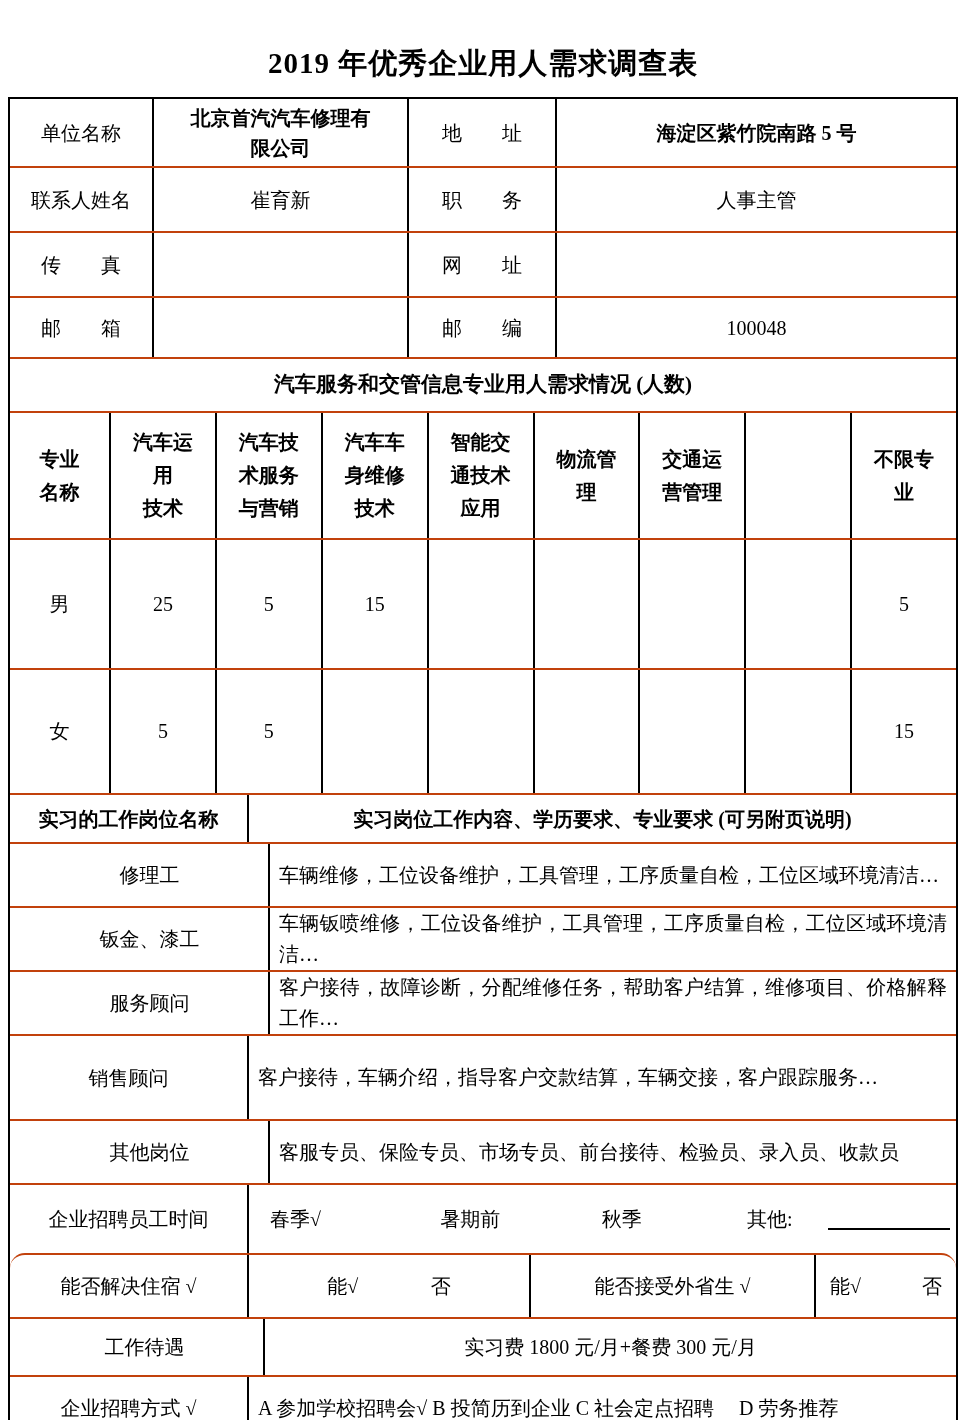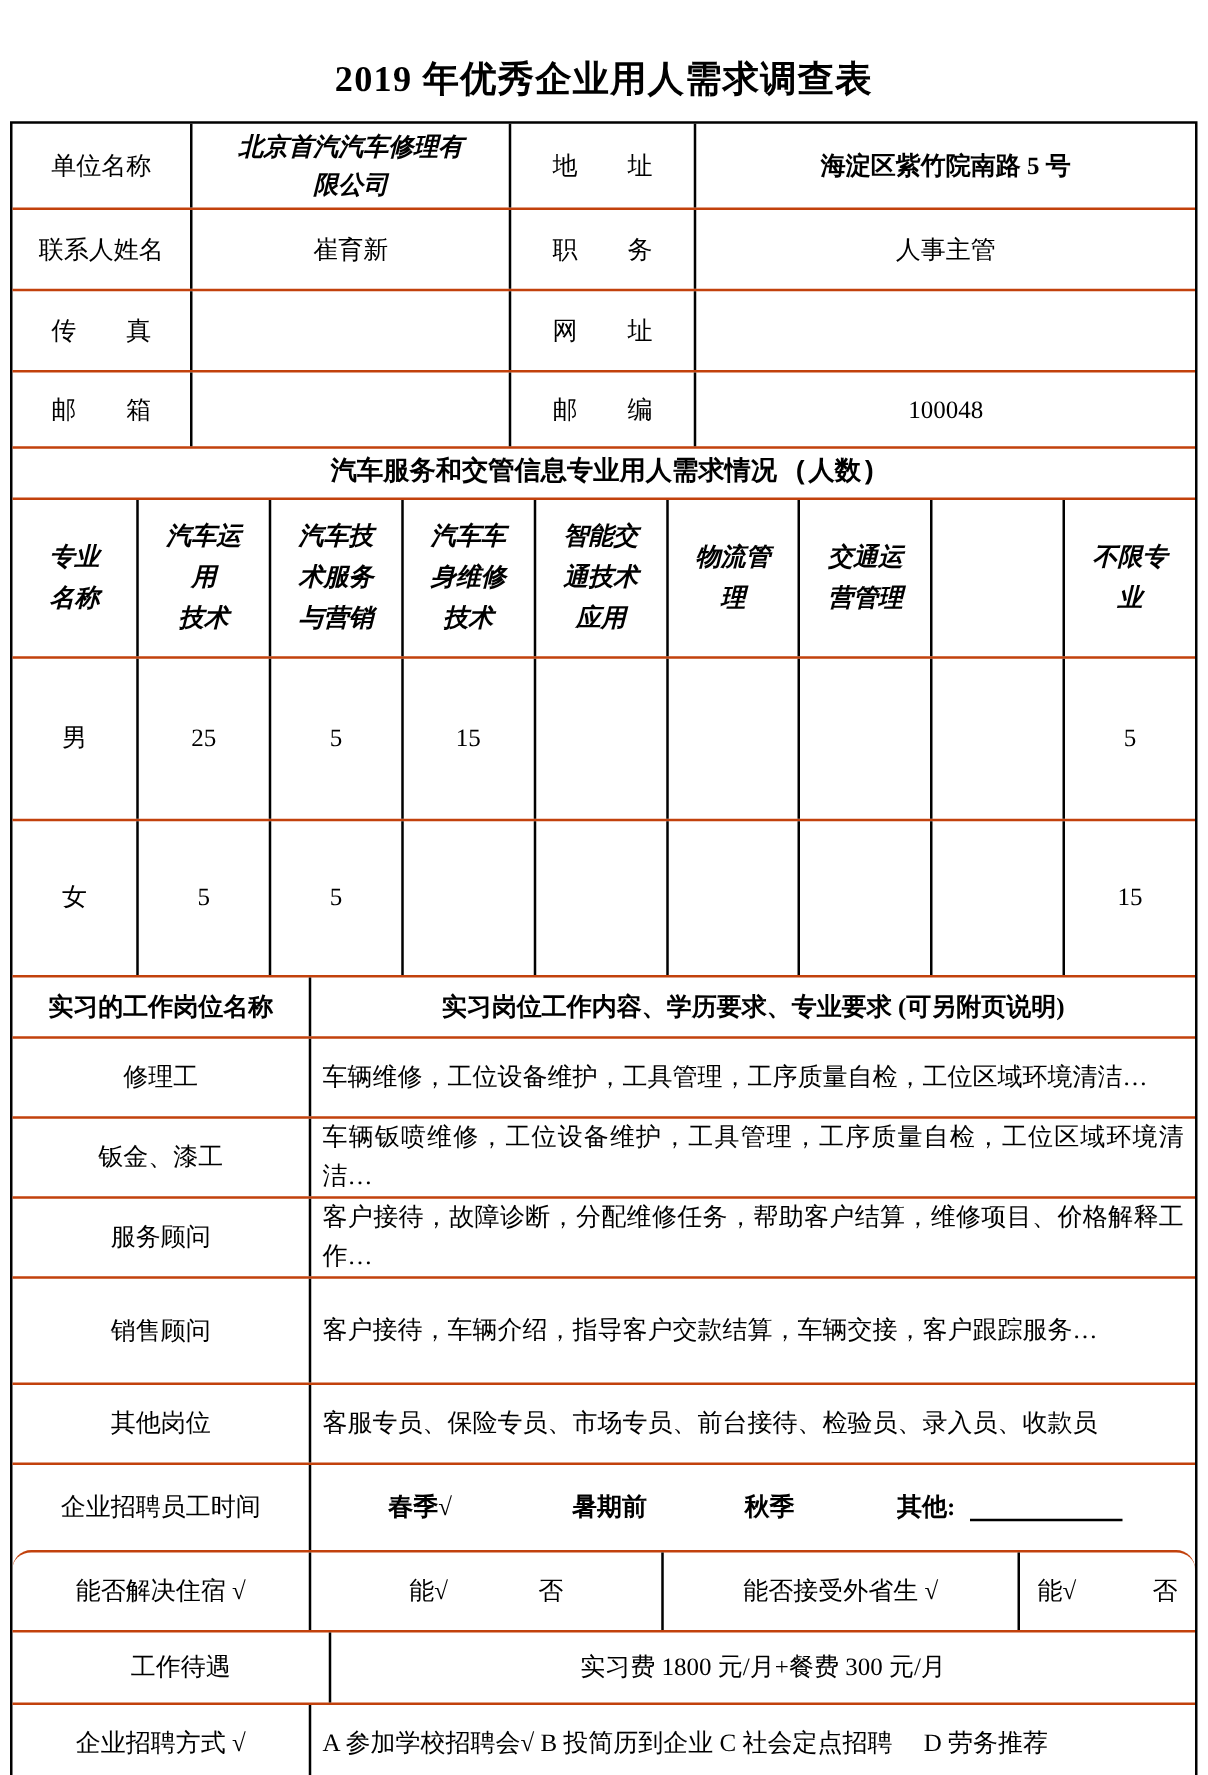--- a/index.html
+++ b/index.html
@@ -30,47 +30,47 @@
     display: flex;
     align-items: center;
     justify-content: center;
     text-align: center;
     font-size: 20px;
     line-height: 1.5;
     padding: 2px 6px;
     overflow: hidden;
   }
   .c + .c { border-left: 2px solid #000; }
-  .pre { white-space: pre-line; font-style: italic; }
+  .pre { white-space: pre-line; }
   .bold { font-weight: bold; }
   
   .rowA { grid-template-columns: 142px 255px 148px 1fr; }
   .rA1 { height: 67px; } .rA2 { height: 65px; } .rA3 { height: 65px; } .rA4 { height: 61px; }
   
-  .band { height: 39px; font-size: 21px; font-family: Liberation Mono, monospace; }
+  .band { height: 52px; font-size: 21px; }
   
   .rowB { grid-template-columns: 99px repeat(8, 1fr); }
   .rB-head { height: 127px; }
   .rB1 { height: 130px; } .rB2 { height: 125px; }
   .rowB .c { line-height: 1.65; }
   
   .rowC { grid-template-columns: 237px 1fr; }
   .rC-head { height: 49px; font-weight: bold; }
-  .rC { height: 64px; }
+  .rC { height: 64px; padding-left: 21px; }
   .rC-sell { height: 85px; }
   .rC-time { height: 70px; }
   .desc {
     justify-content: flex-start;
     text-align: justify;
     padding: 2px 9px;
     line-height: 1.55;
   }
   .desc-center { padding: 2px 9px; text-align: center; }
   
-  .time-cell { justify-content: center; padding-left: 10px; font-weight: bold; }
+  .time-cell { justify-content: space-between; padding-left: 21px; }
   .time-cell .opt { white-space: nowrap; }
   .gap1 { margin-right: 96px; }
   .gap2 { margin-right: 78px; }
   .gap3 { margin-right: 82px; }
   .fill-line {
     display: inline-block;
     width: 122px;
     height: 22px;
     border-bottom: 2px solid #000;
     margin-left: 12px;

